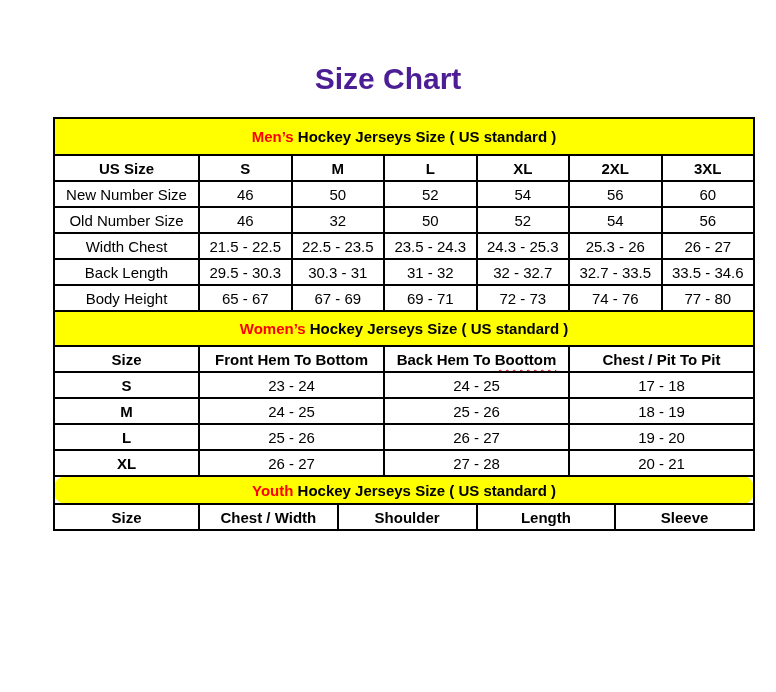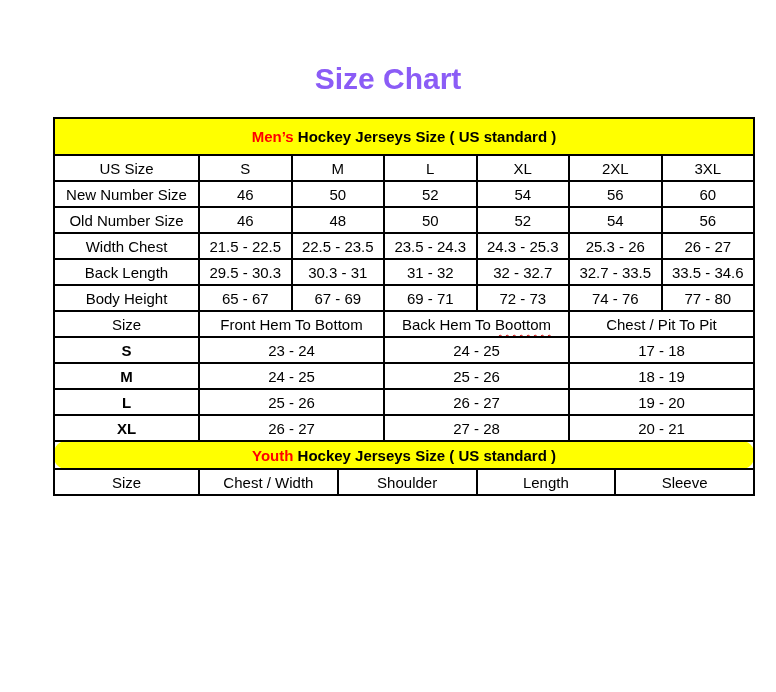--- a/index.html
+++ b/index.html
@@ -10,21 +10,21 @@
     height: 692px;
     overflow: hidden;
     font-family: "Liberation Sans", sans-serif;
     color: #000000;
   }
   .page-title {
     margin: 62px 0 0 0;
     text-align: center;
     font-size: 30px;
     font-weight: bold;
-    color: #8b5cf6;
+    color: #4c1d95;
     letter-spacing: 0px;
   }
   .chart-wrap {
     width: 670px;
     margin: 21px auto 0 auto;
   }
   table.size-table {
     border-collapse: collapse;
     table-layout: fixed;
     width: 702px;
@@ -46,21 +46,21 @@
     background: #FFFF00;
     font-size: 17px;
     font-weight: bold;
     height: 35px;
   }
   table.womens .banner-cell { height: 33px; }
   table.youth  .banner-cell { height: 26px; border-radius: 12px; }
   .banner-highlight { color: #FF0000; }
   .head-row th {
     height: 24px;
-    font-weight: normal;
+    font-weight: bold;
   }
   .size-table tbody th, .size-table tbody td { height: 24px; }
   table.mens tbody th { font-weight: 400; }      
   table.womens tbody th,
   table.youth tbody th { font-weight: 700; }     
   .squiggle {
     text-decoration-line: underline;
     text-decoration-style: wavy;
     text-decoration-color: #D00000;
     text-decoration-thickness: 1px;
@@ -104,21 +104,21 @@
           <td>46</td>
           <td>50</td>
           <td>52</td>
           <td>54</td>
           <td>56</td>
           <td>60</td>
         </tr>
         <tr>
           <th>Old Number Size</th>
           <td>46</td>
-          <td>48</td>
+          <td>32</td>
           <td>50</td>
           <td>52</td>
           <td>54</td>
           <td>56</td>
         </tr>
         <tr>
           <th>Width Chest</th>
           <td>21.5 - 22.5</td>
           <td>22.5 - 23.5</td>
           <td>23.5 - 24.3</td>
@@ -148,20 +148,23 @@
   </table>
 
   <table class="size-table womens">
     <colgroup>
       <col class="col-label">
         <col>
         <col>
         <col>
     </colgroup>
     <thead>
+      <tr>
+        <th class="banner-cell" colspan="4"><span class="banner-highlight">Women’s</span><span> Hockey Jerseys Size ( US standard )</span></th>
+      </tr>
       <tr class="head-row">
         <th>Size</th>
         <th>Front Hem To Bottom</th>
         <th><span>Back Hem To </span><span class="squiggle">Boottom</span></th>
         <th>Chest / Pit To Pit</th>
       </tr>
     </thead>
     <tbody>
         <tr>
           <th>S</th>

